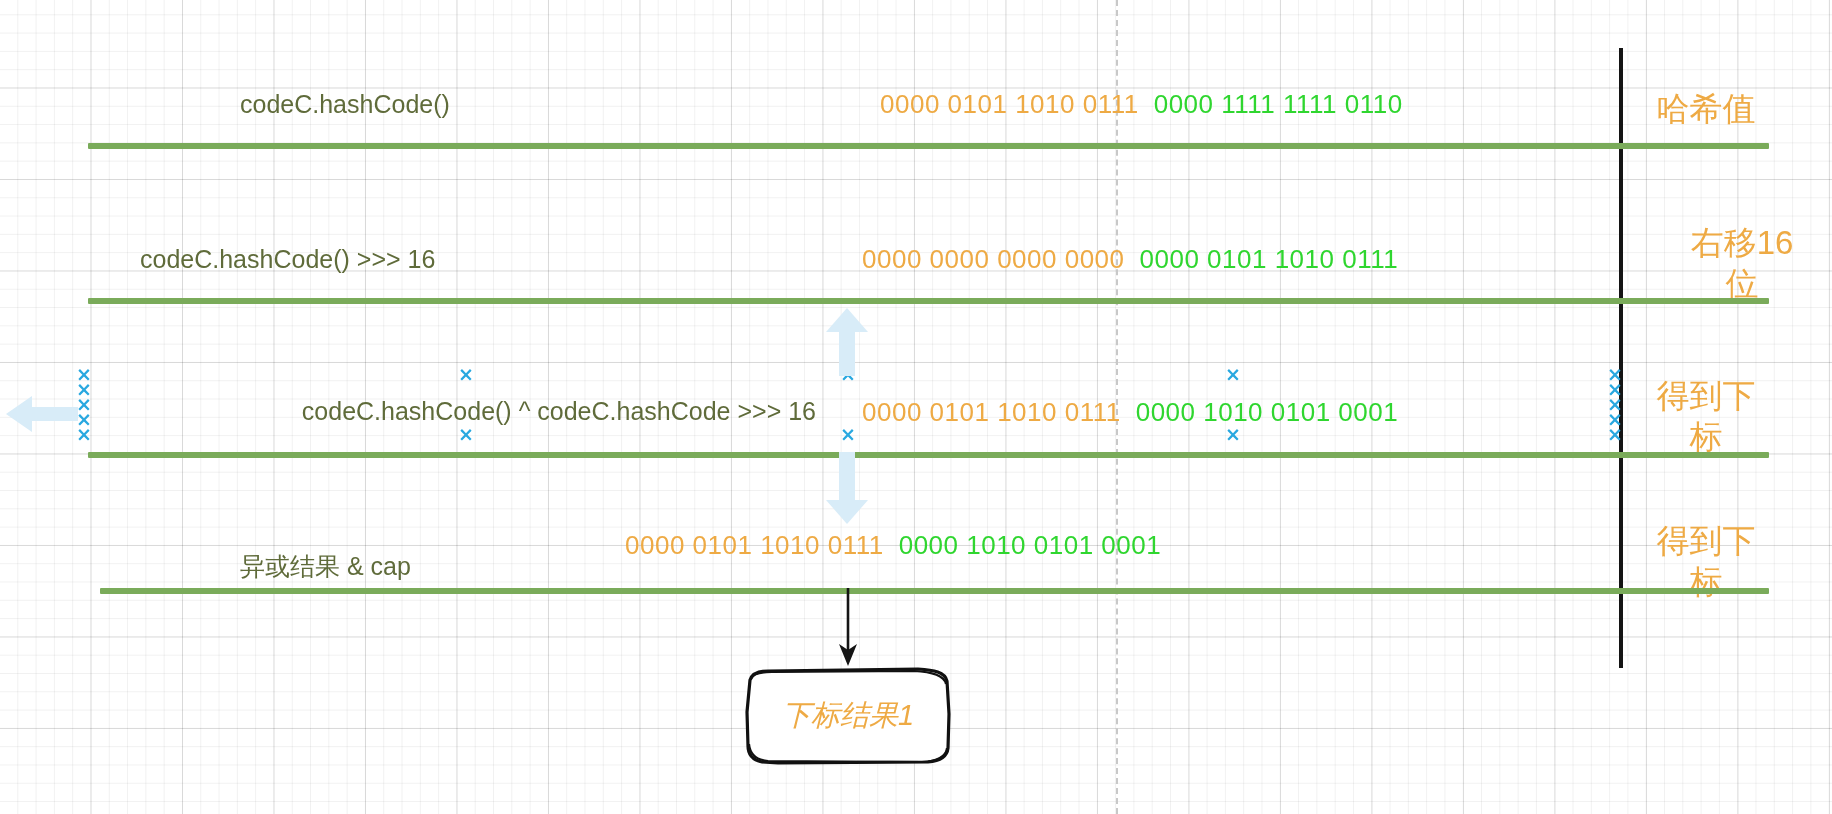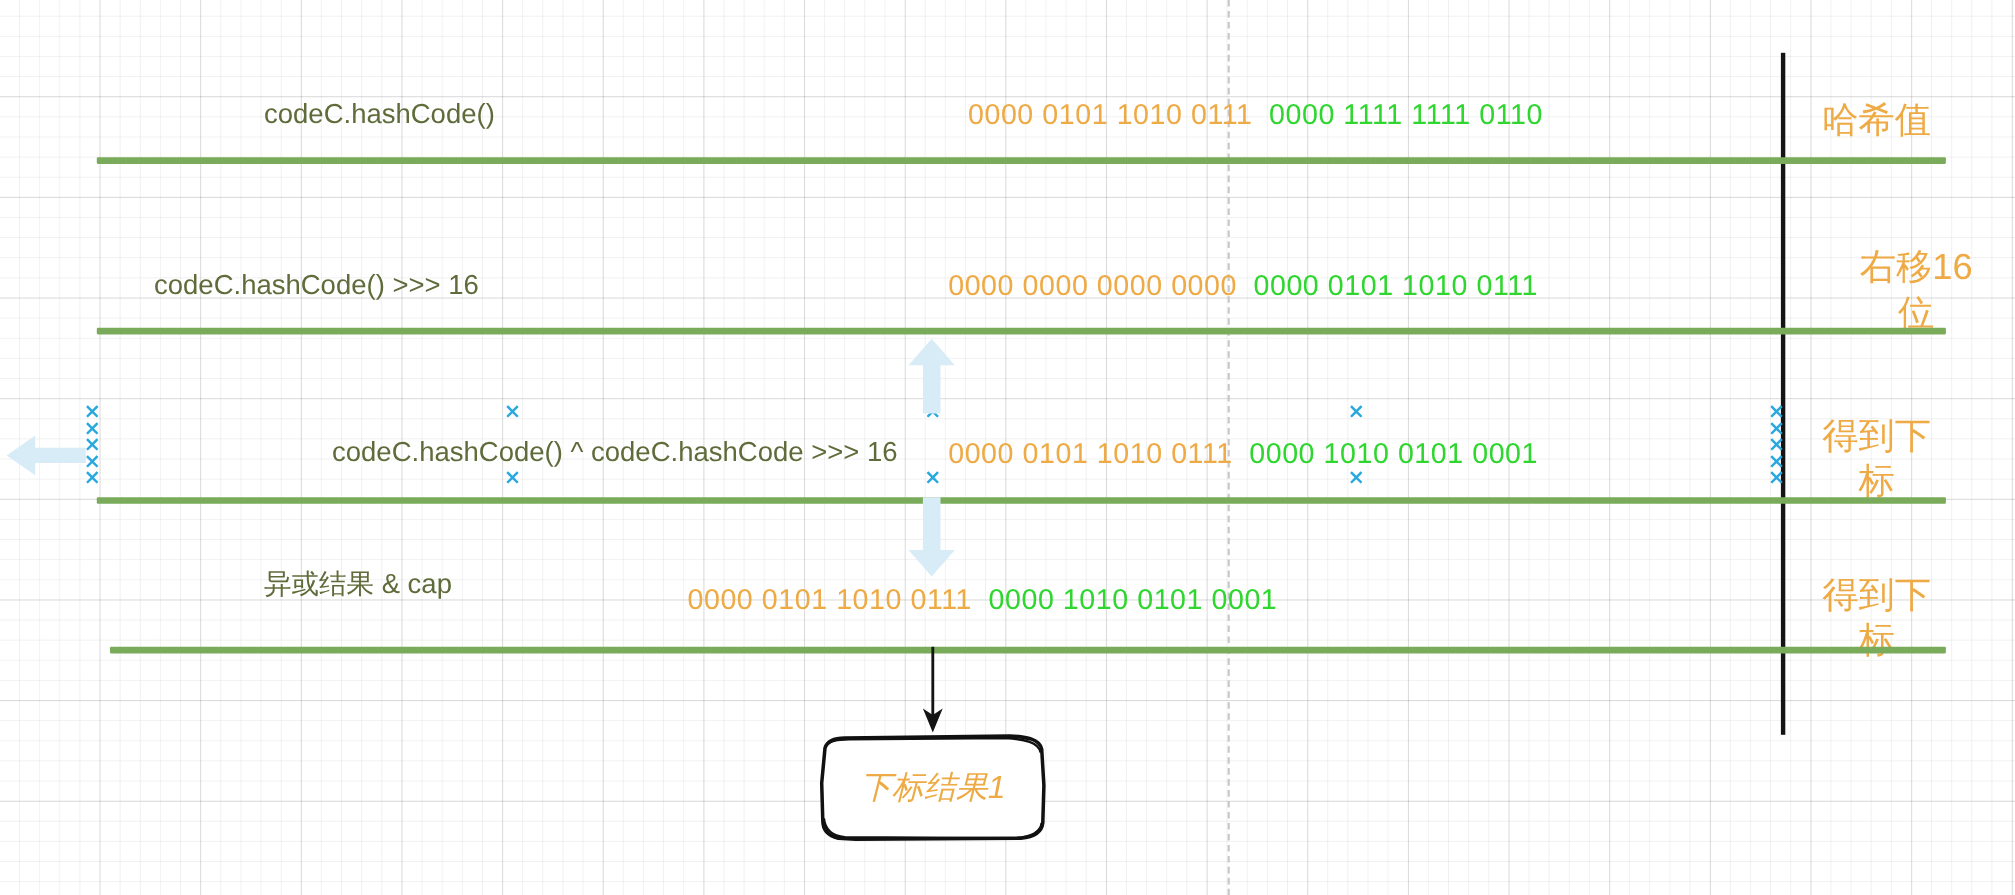--- a/index.html
+++ b/index.html
@@ -130,21 +130,21 @@
   <div class="stage-label" style="left:1686px; top:222px;">右移16位</div>
   <div class="green-bar" style="left:88px; top:298px; width:1681px;"></div>
 
   <div class="row-label" style="left:98px; top:397px; width:718px; text-align:right;">codeC.hashCode() ^ codeC.hashCode &gt;&gt;&gt; 16</div>
   <div class="bits" style="left:862px; top:397px;">
     <span class="hi">0000 0101 1010 0111</span><span class="gp"></span><span class="lo">0000 1010 0101 0001</span>
   </div>
   <div class="stage-label" style="left:1650px; top:375px;">得到下标</div>
   <div class="green-bar" style="left:88px; top:452px; width:1681px;"></div>
 
-  <div class="row-label" style="left:240px; top:514px; width:355px;">异或结果 &amp; cap</div>
+  <div class="row-label" style="left:240px; top:550px; width:355px;">异或结果 &amp; cap</div>
   <div class="bits" style="left:625px; top:530px;">
     <span class="hi">0000 0101 1010 0111</span><span class="gp"></span><span class="lo">0000 1010 0101 0001</span>
   </div>
   <div class="stage-label" style="left:1650px; top:520px;">得到下标</div>
   <div class="green-bar" style="left:100px; top:588px; width:1669px;"></div>
 
   <div class="xcol" style="left:76px; top:367px;">
     <span>×</span>
     <span>×</span>
     <span>×</span>

